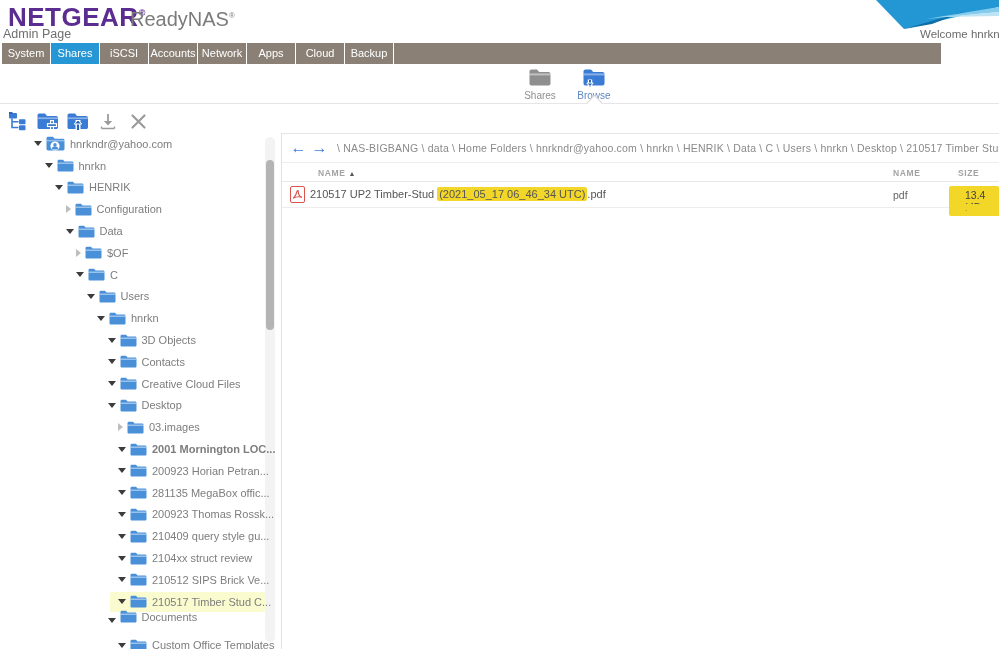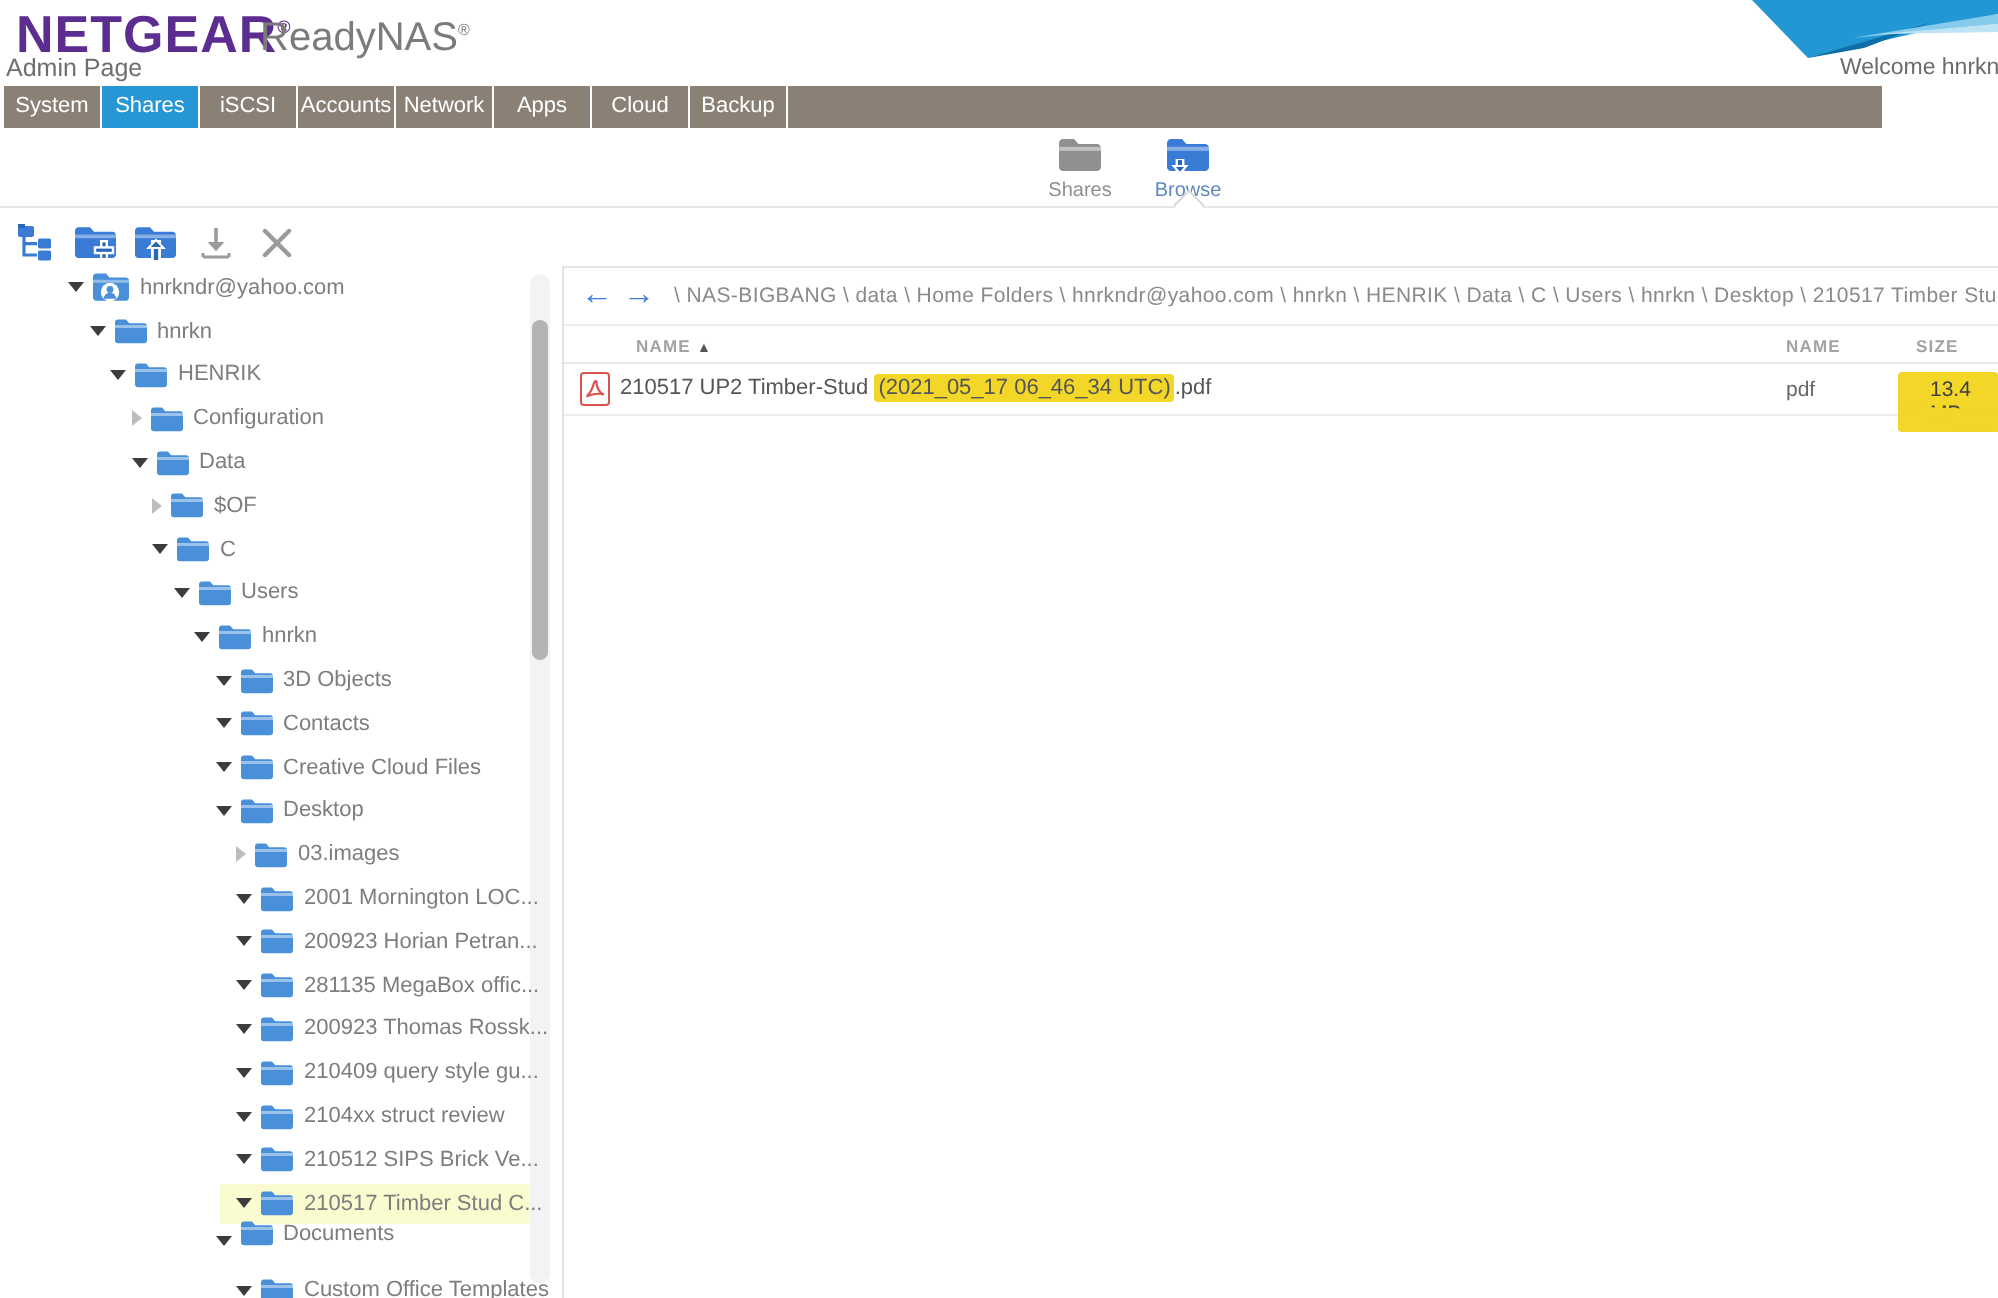--- a/index.html
+++ b/index.html
@@ -312,21 +312,21 @@
       <div class="tree-row" style="top: 283.4px;">
         <span class="tri-right" style="margin-left: 118px;"></span>
         <span class="tree-icon">
           <svg width="17" height="13" viewBox="0 0 17 13">
             <path d="M0.5 2.2 C0.5 1.4 1.1 0.8 1.9 0.8 L6 0.8 L7.6 2.6 L15.1 2.6 C15.9 2.6 16.5 3.2 16.5 4 L16.5 11.2 C16.5 12 15.9 12.6 15.1 12.6 L1.9 12.6 C1.1 12.6 0.5 12 0.5 11.2 Z" fill="#4a90d9"></path>
             <rect x="0.5" y="3.5" width="16" height="1.5" fill="#ffffff" opacity="0.45"></rect>
           </svg>
         </span>
         <span class="tree-label">03.images</span>
       </div>
-      <div class="tree-row" style="top: 305.2px;">
+      <div class="tree-row" style="top: 305.2px; font-weight: bold;">
         <span class="tri-down" style="margin-left: 118px;"></span>
         <span class="tree-icon">
           <svg width="17" height="13" viewBox="0 0 17 13">
             <path d="M0.5 2.2 C0.5 1.4 1.1 0.8 1.9 0.8 L6 0.8 L7.6 2.6 L15.1 2.6 C15.9 2.6 16.5 3.2 16.5 4 L16.5 11.2 C16.5 12 15.9 12.6 15.1 12.6 L1.9 12.6 C1.1 12.6 0.5 12 0.5 11.2 Z" fill="#4a90d9"></path>
             <rect x="0.5" y="3.5" width="16" height="1.5" fill="#ffffff" opacity="0.45"></rect>
           </svg>
         </span>
         <span class="tree-label">2001 Mornington LOC...</span>
       </div>
       <div class="tree-row" style="top: 327px;">

